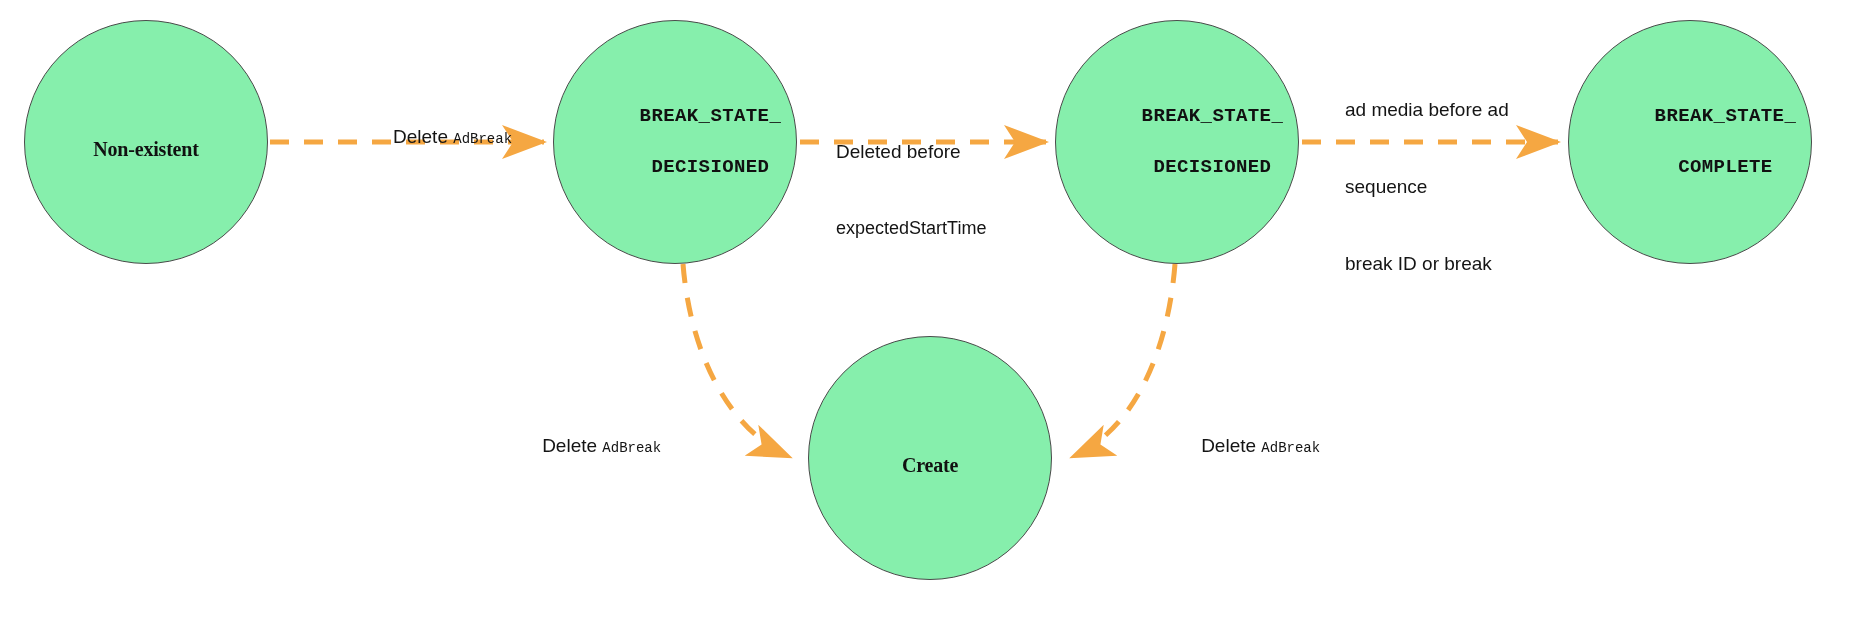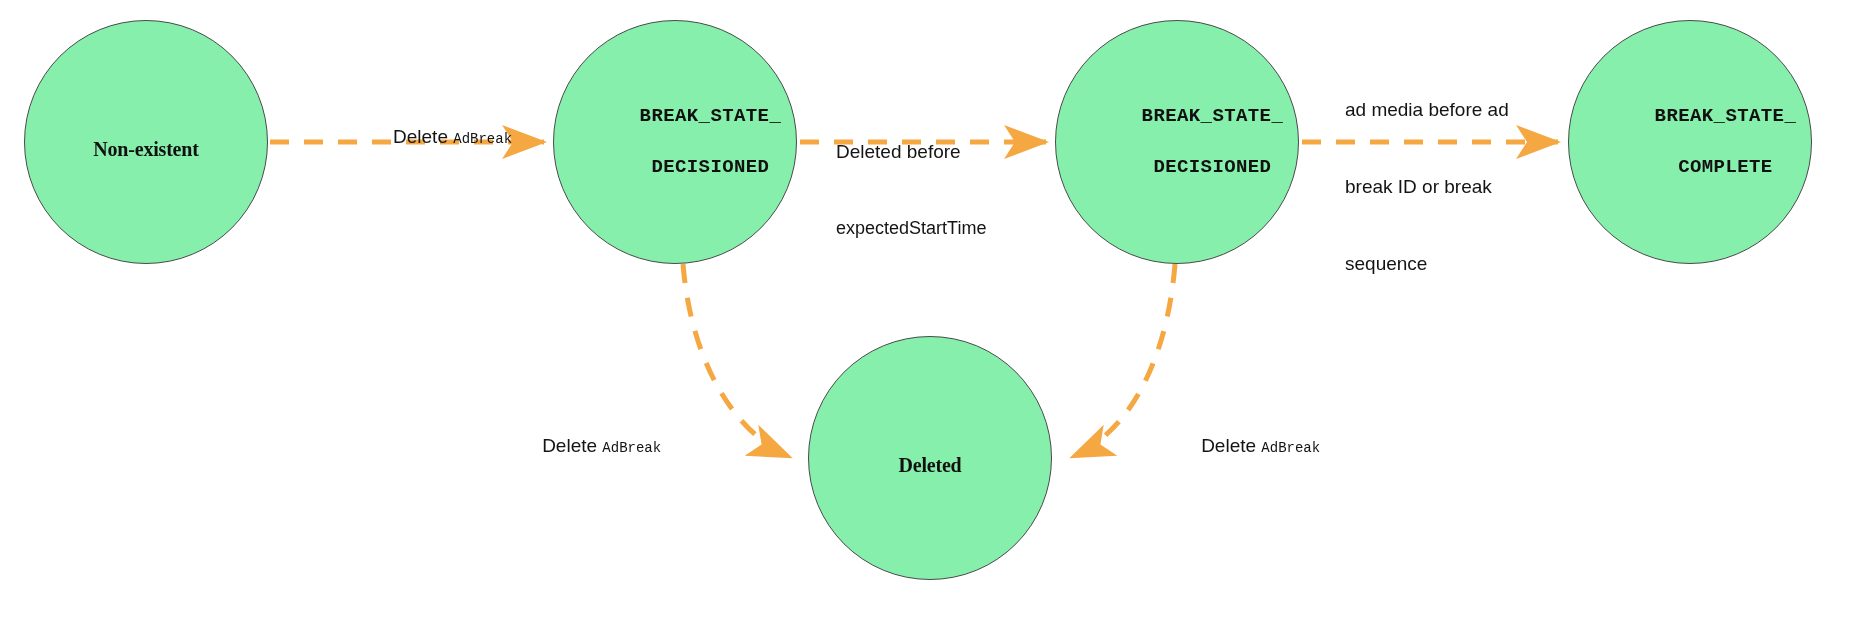--- a/index.html
+++ b/index.html
@@ -112,36 +112,36 @@
   </div>
 
   <div class="node" style="left:1568px; top:20px; width:244px; height:244px;">
     <div class="node-label mono">
       <span>BREAK_STATE_</span><br>
       <span>COMPLETE</span>
     </div>
   </div>
 
   <div class="node" style="left:808px; top:336px; width:244px; height:244px;">
-    <div class="node-label sans">Deleted</div>
+    <div class="node-label sans">Create</div>
   </div>
 
   <div class="edge-label mixed" style="left:352px; top:98px; width:180px; text-align:center;">
     <span>Delete </span><span class="m">AdBreak</span>
   </div>
 
   <div class="edge-label" style="left:836px; top:88px; width:210px;">
     <div>Deleted before</div>
     <div class="mono" style="font-size:18px;">expectedStartTime</div>
   </div>
 
   <div class="edge-label sans" style="left:1345px; top:46px; width:205px;">
     <div>ad media before ad</div>
+    <div>sequence</div>
     <div>break ID or break</div>
-    <div>sequence</div>
   </div>
 
   <div class="edge-label mixed" style="left:521px; top:407px; width:180px; text-align:left;">
     <span>Delete </span><span class="m">AdBreak</span>
   </div>
 
   <div class="edge-label mixed" style="left:1180px; top:407px; width:180px; text-align:left;">
     <span>Delete </span><span class="m">AdBreak</span>
   </div>
 

